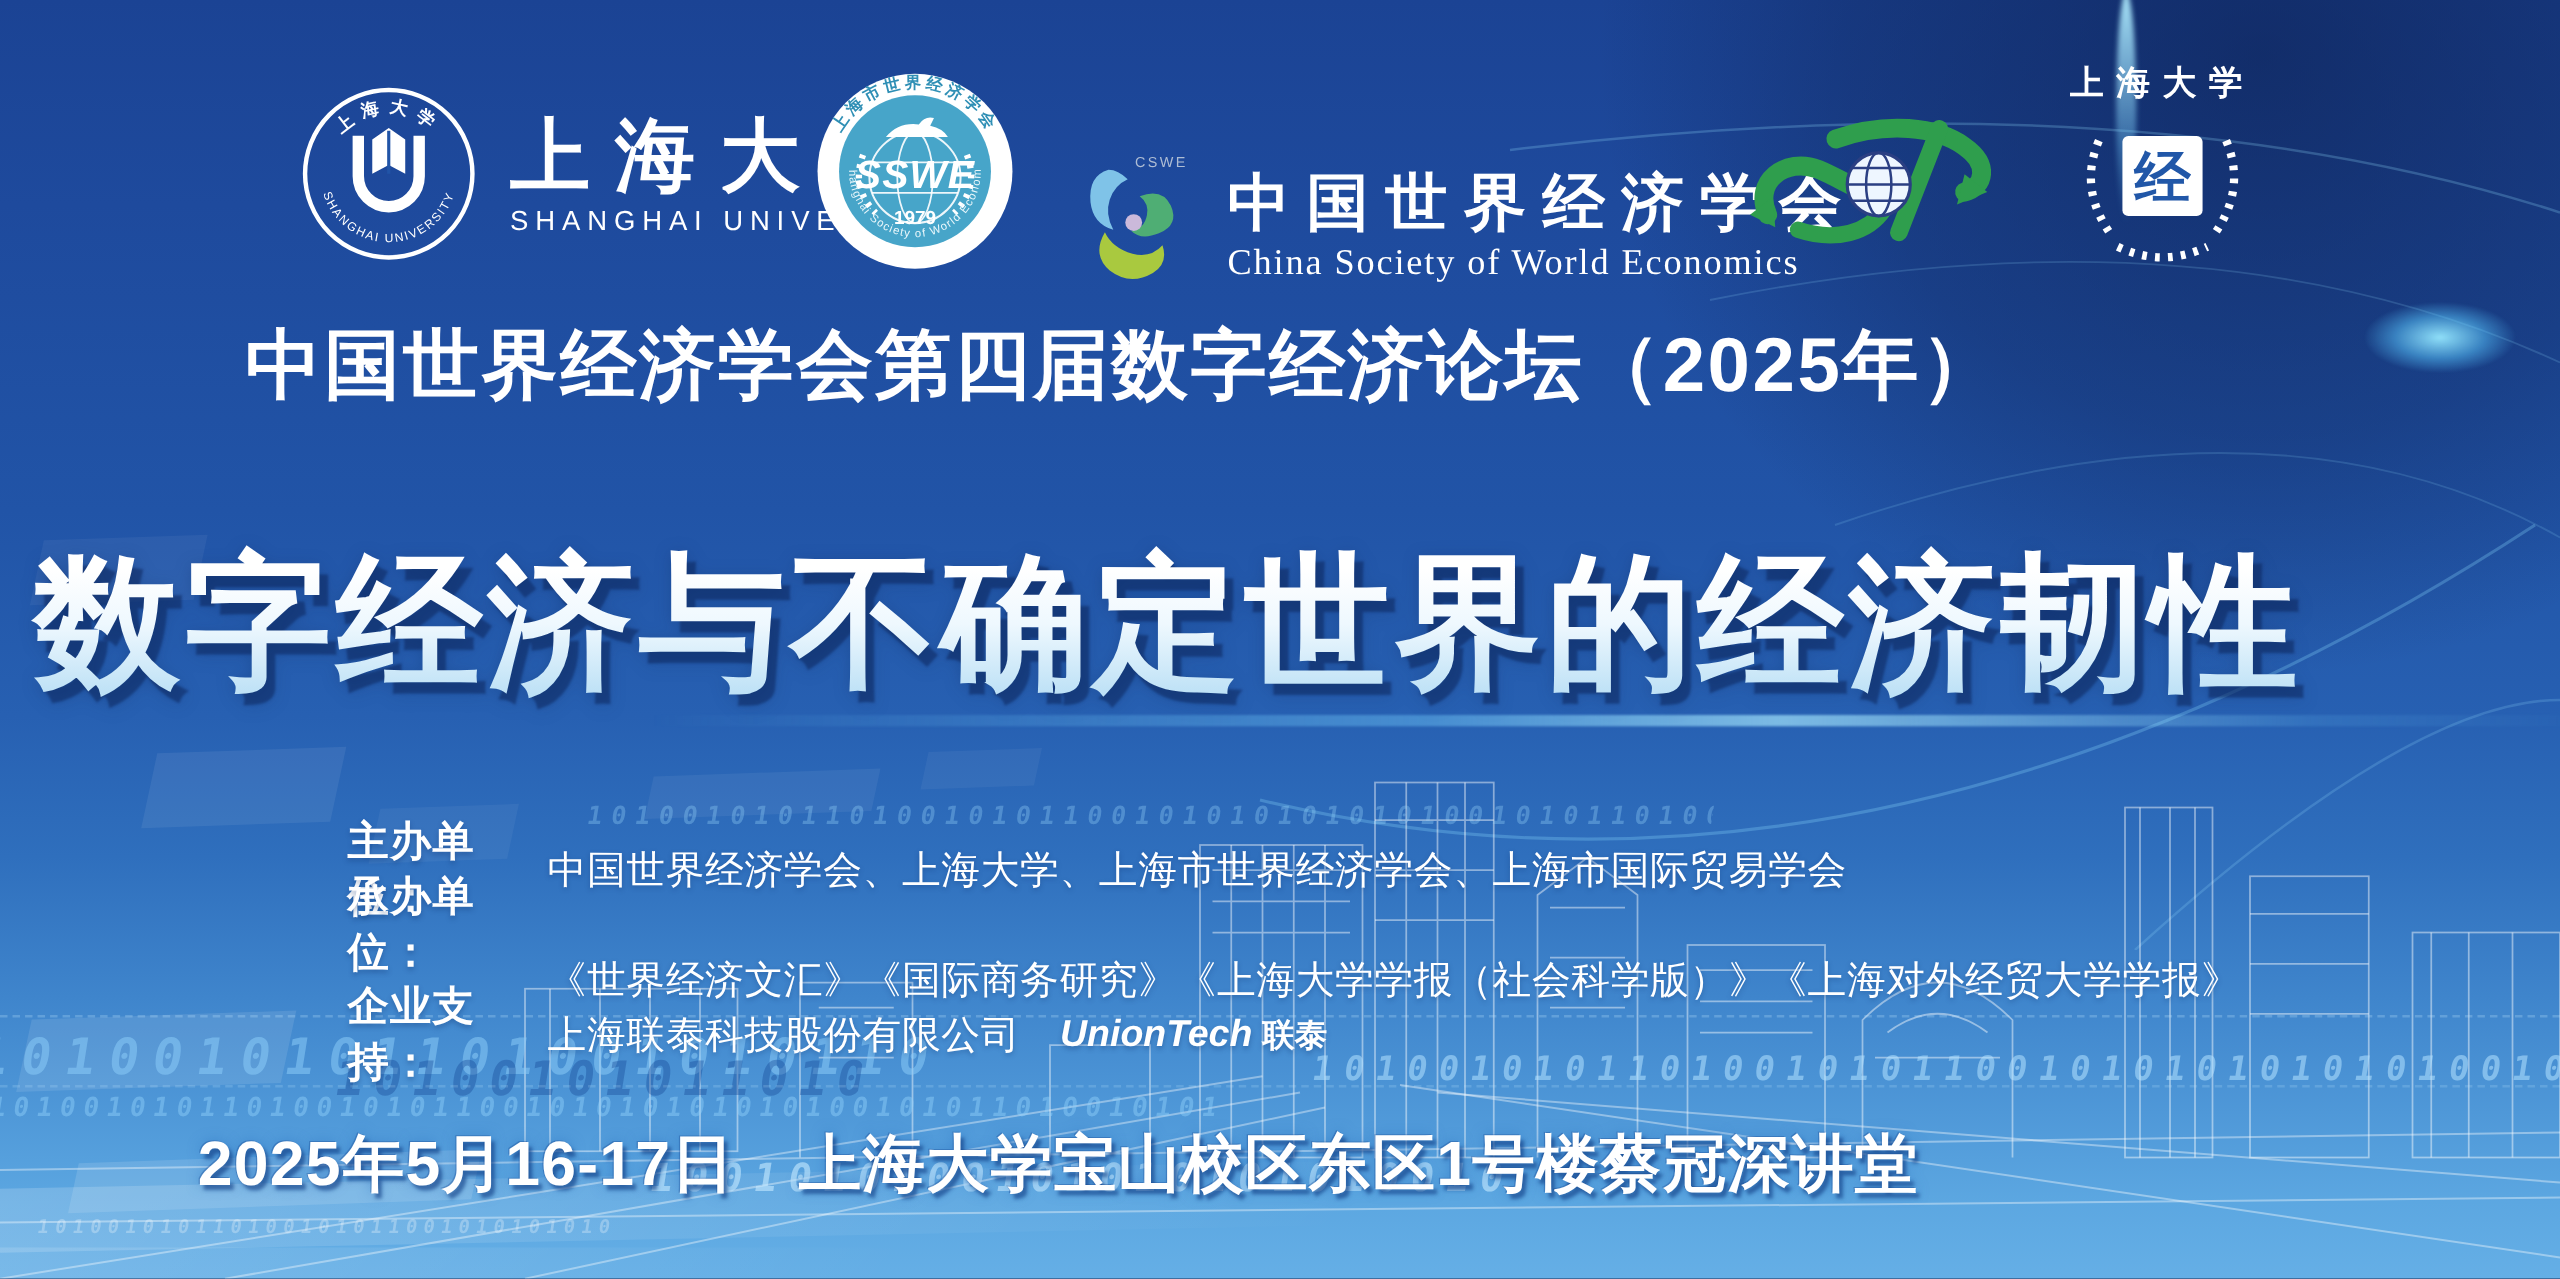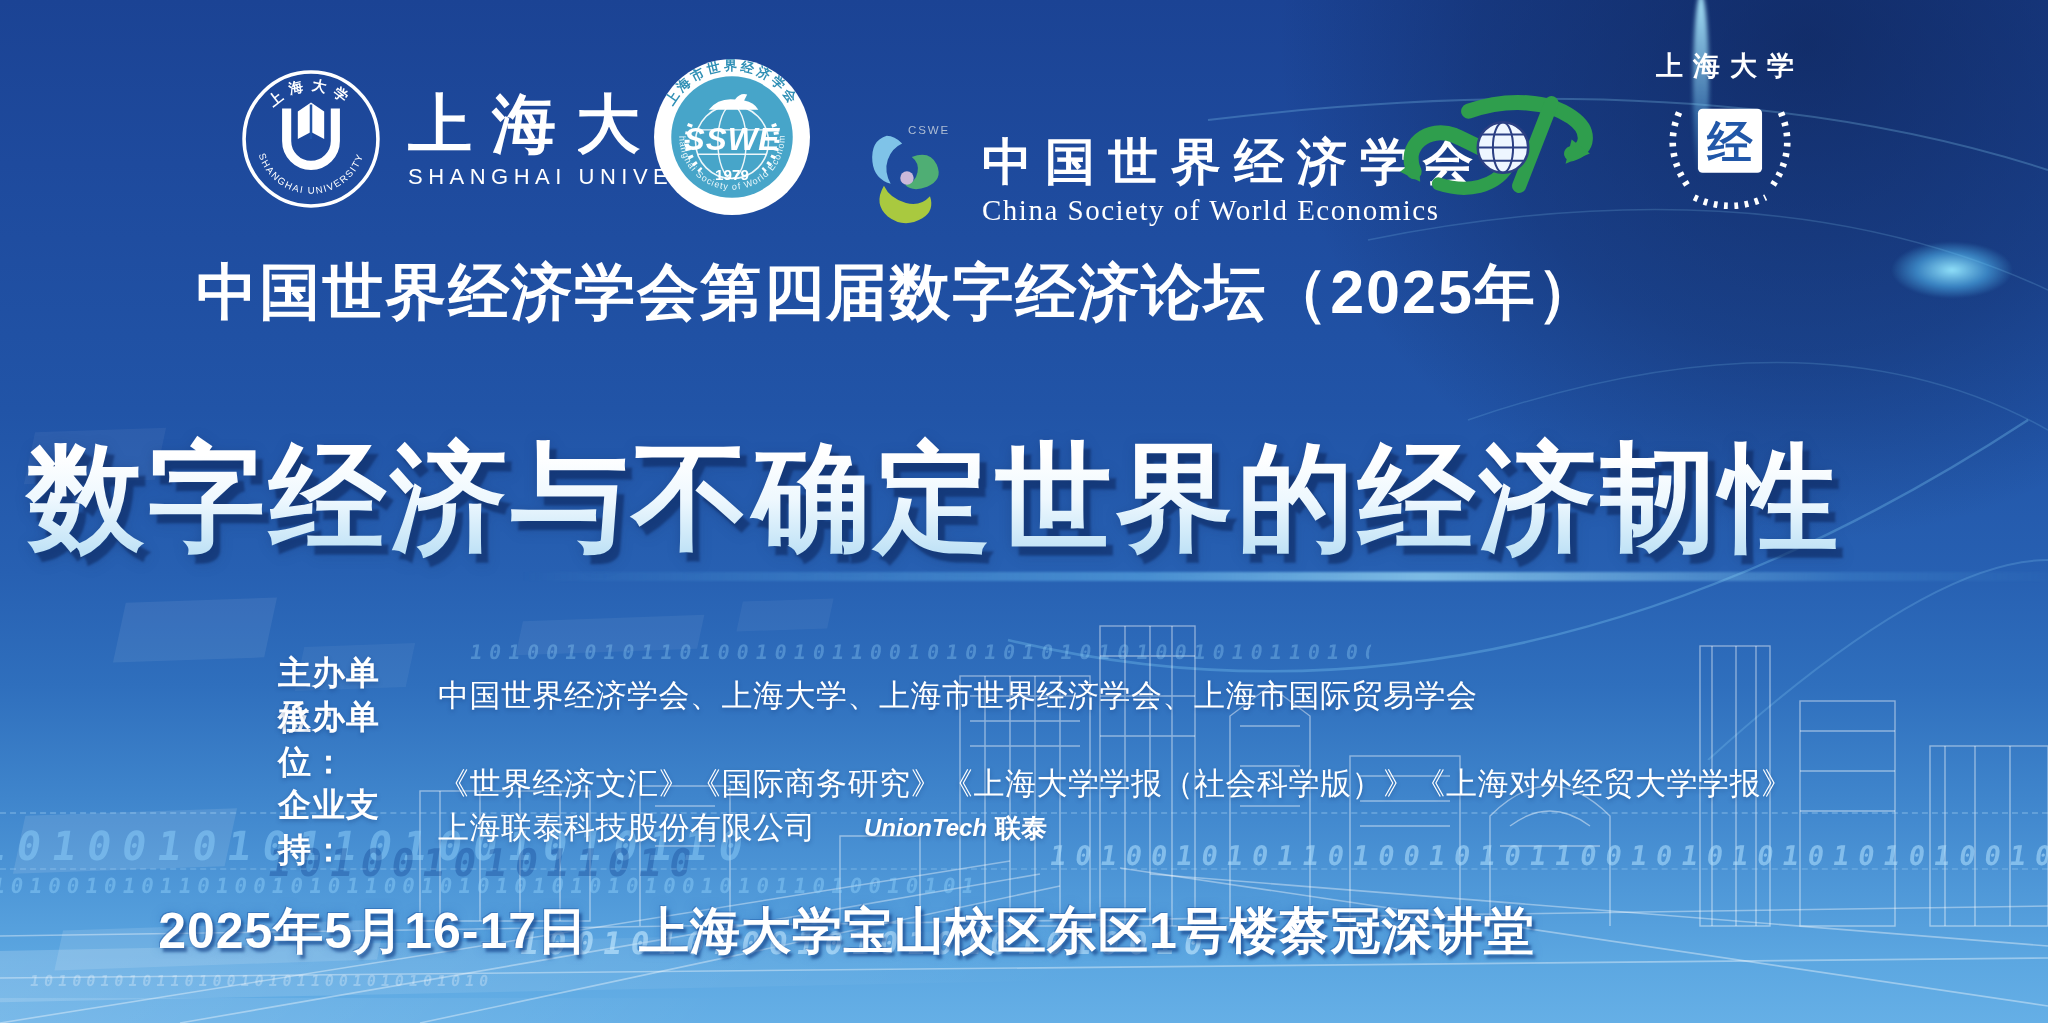--- a/index.html
+++ b/index.html
@@ -55,21 +55,21 @@
     font-size:117px;font-weight:900;letter-spacing:4px;
     background:linear-gradient(180deg,#ffffff 22%,#eef8fe 50%,#b9dff5 88%);
     -webkit-background-clip:text;background-clip:text;color:transparent;
     filter:drop-shadow(7px 9px 1px rgba(12,38,92,.55)) drop-shadow(0 2px 6px rgba(12,38,92,.25));}
   
   .info{position:absolute;left:278px;top:676px;z-index:6;}
   .irow{display:flex;align-items:center;height:40px;margin-bottom:4px;
     text-shadow:0 2px 4px rgba(15,50,110,.35);}
   .lbl{flex:none;width:160px;font-size:33px;font-weight:800;letter-spacing:1px;}
   .cnt{font-size:31px;letter-spacing:.5px;}
-  .brand{font-size:24px;font-weight:900;font-style:italic;letter-spacing:0;margin-left:48px;}
+  .brand{font-size:30px;font-weight:900;font-style:italic;letter-spacing:0;margin-left:32px;}
   .brand-suffix{font-size:26px;font-weight:800;margin-left:8px;}
   
   .date-line{position:absolute;left:0;top:898px;width:1693px;text-align:center;z-index:6;
     font-size:50px;font-weight:900;letter-spacing:1px;
     text-shadow:3px 4px 3px rgba(16,60,130,.6),0 0 10px rgba(40,110,190,.55),-1px -1px 0 rgba(25,70,140,.35);}
 </style>
 </head>
 <body>
 
 <div class="stage">

